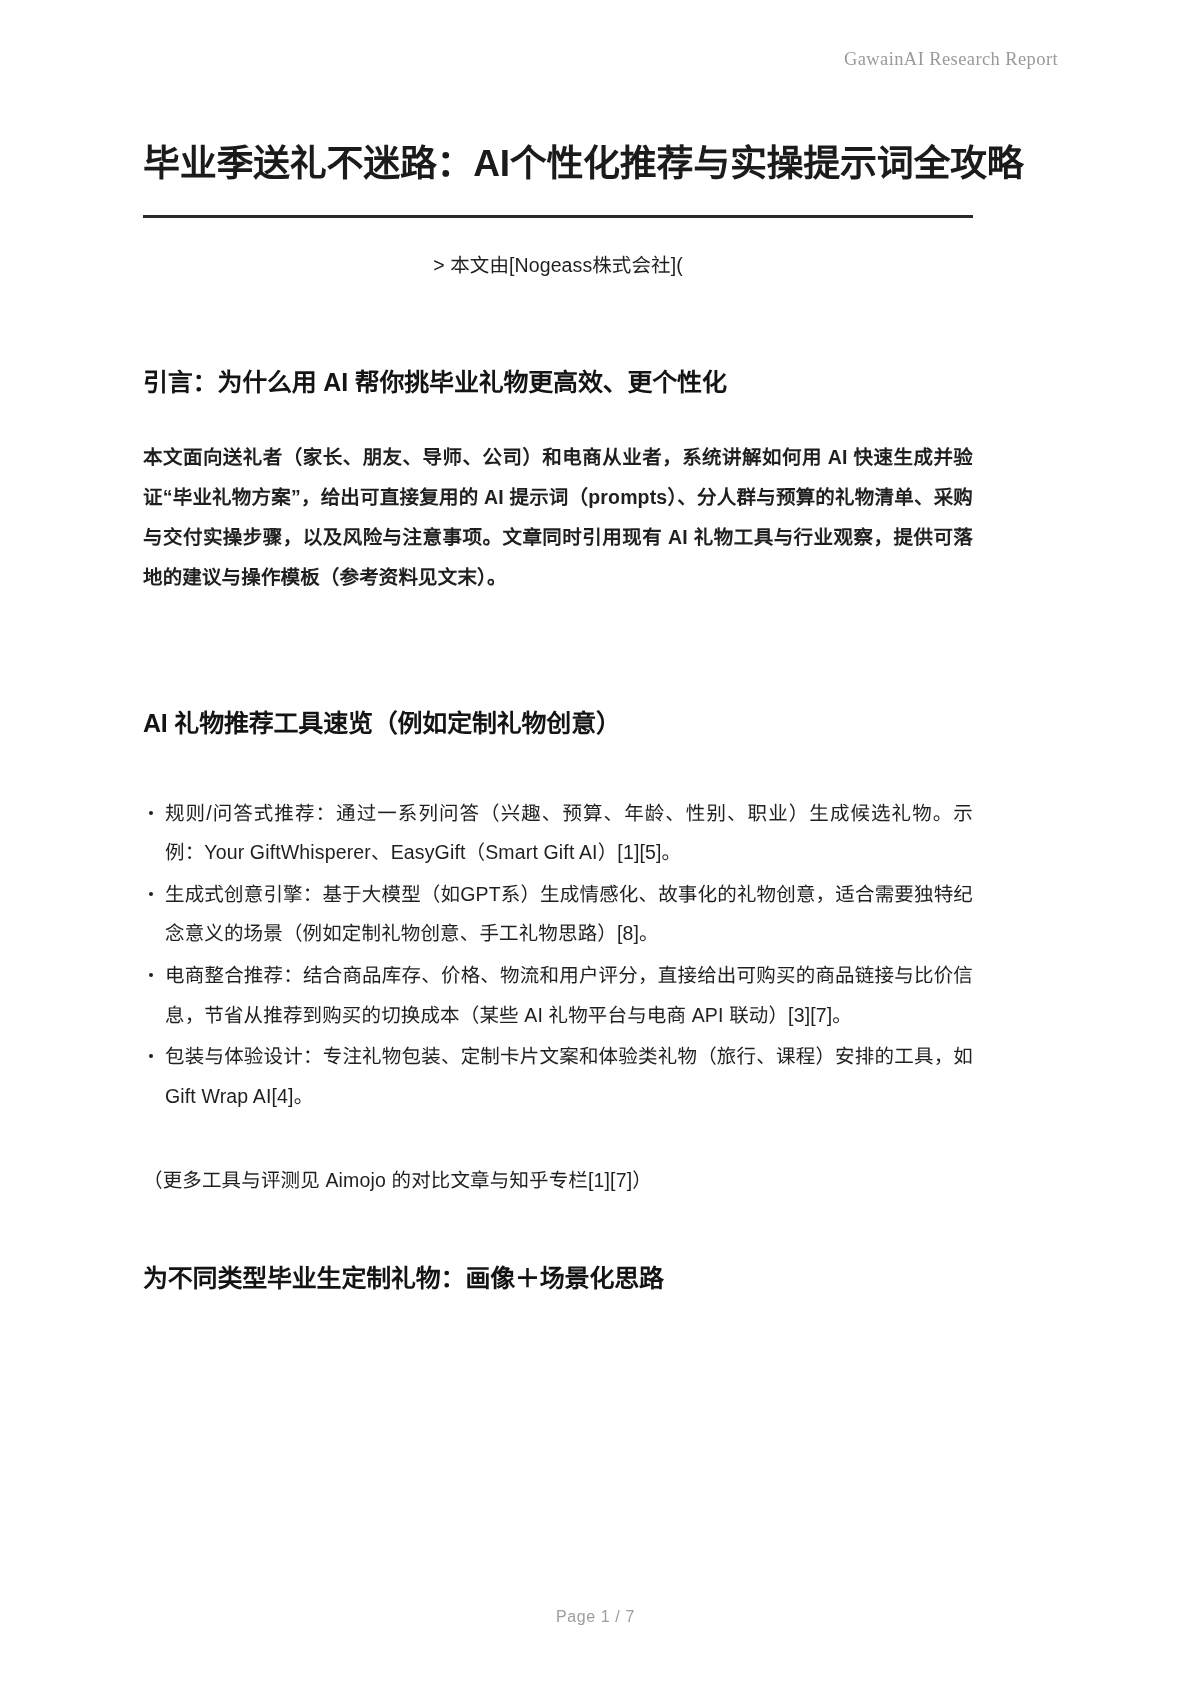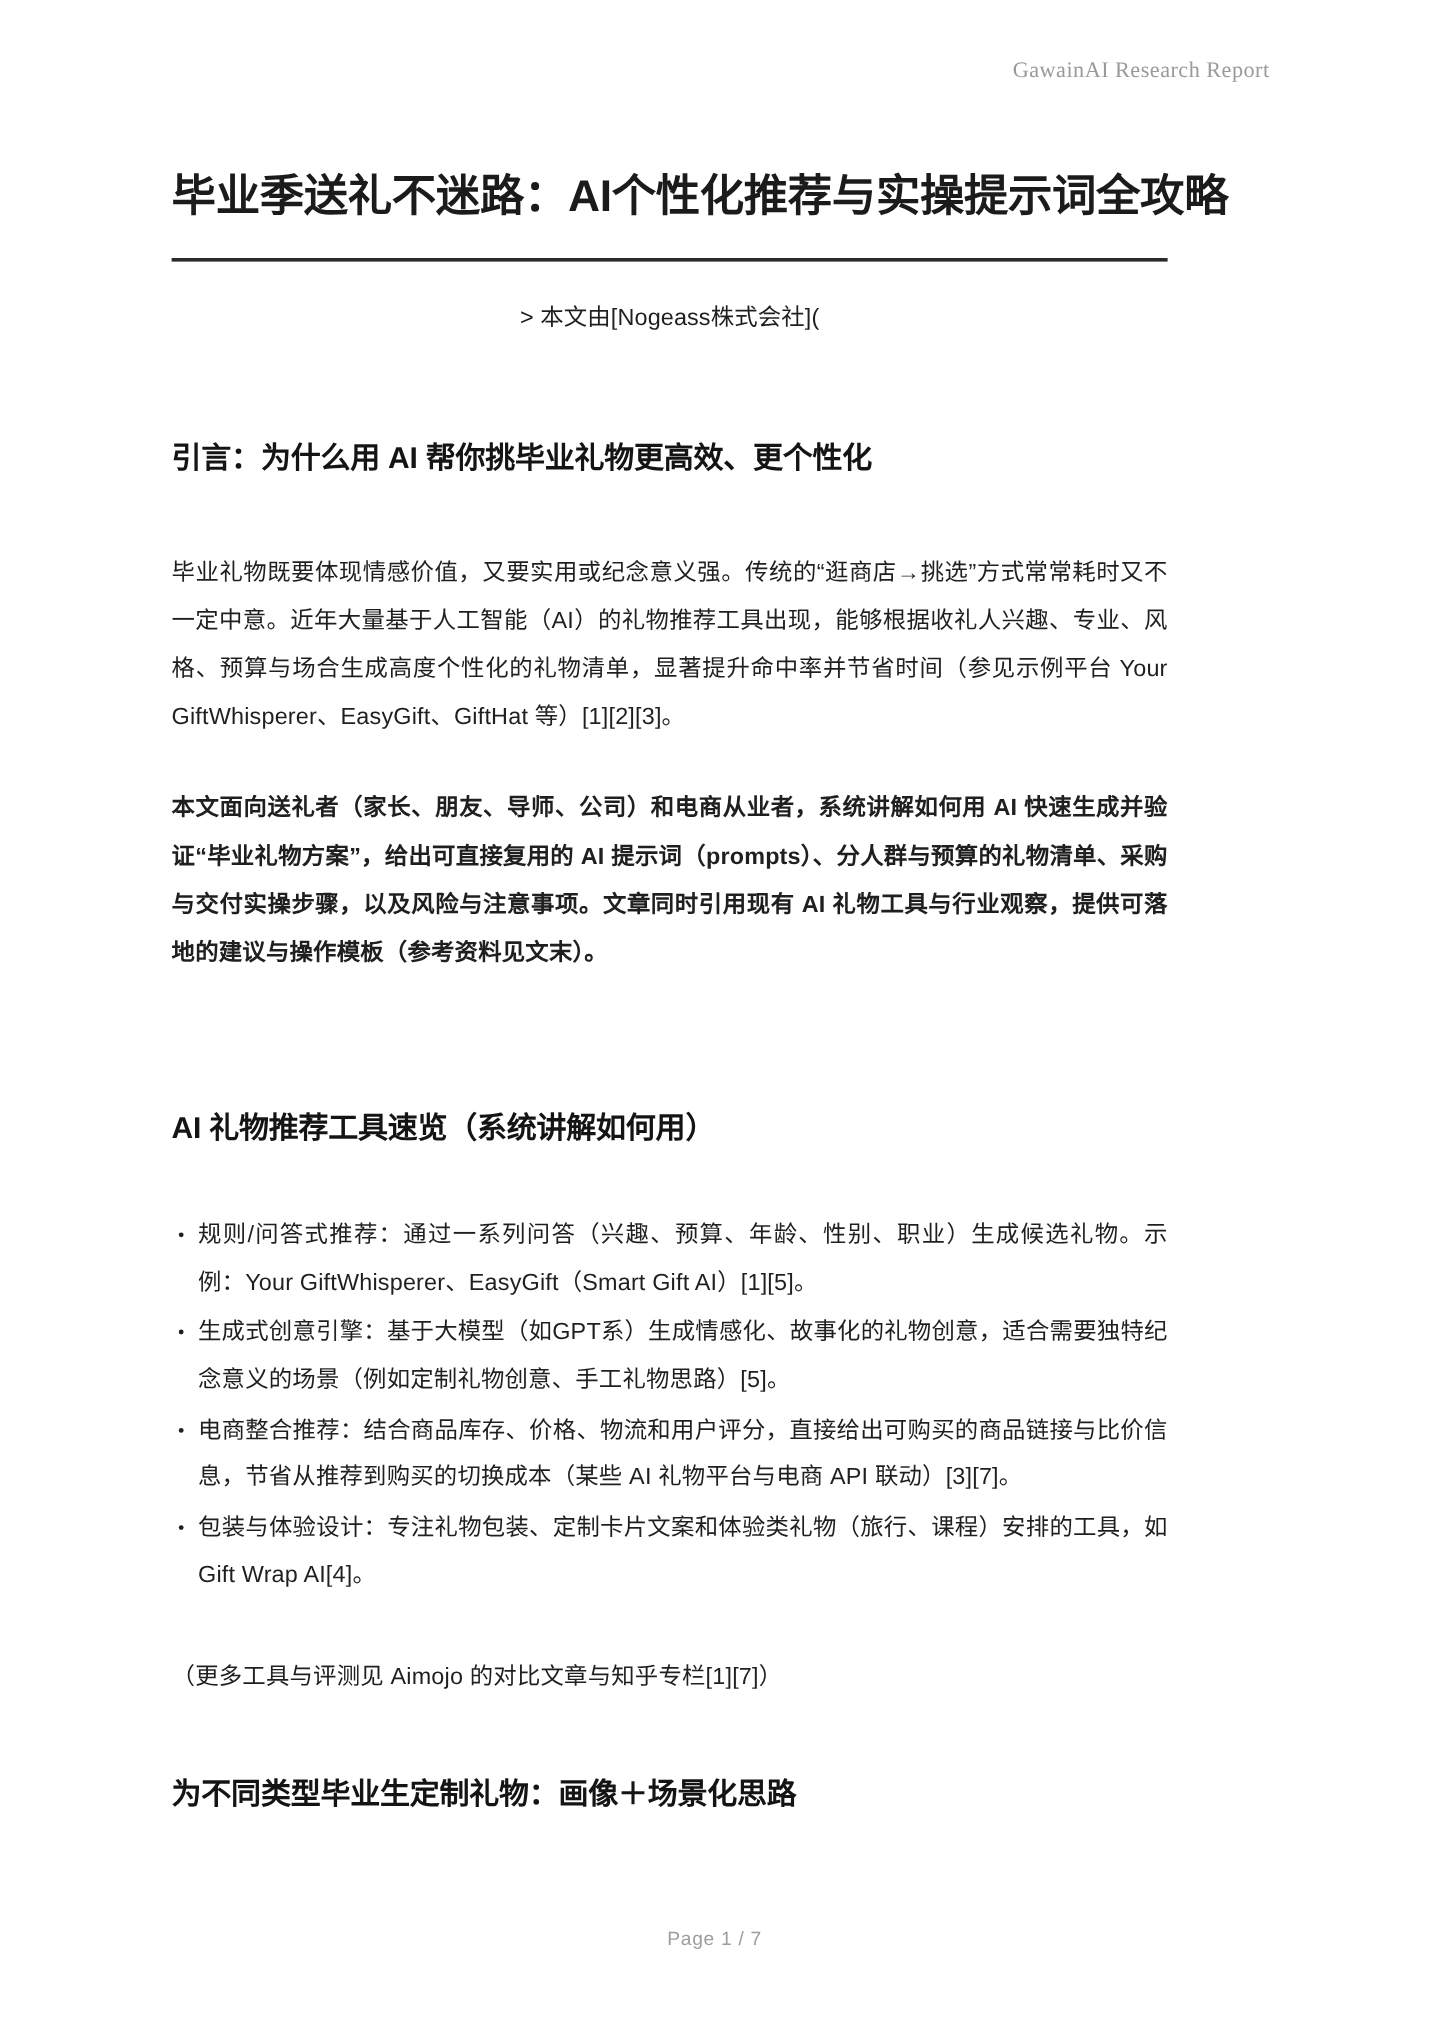--- a/index.html
+++ b/index.html
@@ -150,29 +150,28 @@
   <div class="content">
 
     <h1 class="doc-title">毕业季送礼不迷路：AI个性化推荐与实操提示词全攻略</h1>
 
     <div class="title-rule"></div>
 
     <p class="source-line">&gt; 本文由[Nogeass株式会社](</p>
 
     <h2 class="h2 h2-intro">引言：为什么用 AI 帮你挑毕业礼物更高效、更个性化</h2>
 
-    <p class="para para-first">毕业礼物既要体现情感价值，又要实用或纪念意义强。传统的“逛商店→挑选”方式常常耗时又不一定中意。近年大量基于人工智能（AI）的礼物推荐工具出现，能够根据收礼人兴趣、专业、风格、预算与场合生成高度个性化的礼物清单，显著提升命中率并节省时间（参见示例平台 Your GiftWhisperer、EasyGift、GiftHat 等）[1][2][3]。</p>
 
     <p class="para para-next">本文面向送礼者（家长、朋友、导师、公司）和电商从业者，系统讲解如何用 AI 快速生成并验证“毕业礼物方案”，给出可直接复用的 AI 提示词（prompts）、分人群与预算的礼物清单、采购与交付实操步骤，以及风险与注意事项。文章同时引用现有 AI 礼物工具与行业观察，提供可落地的建议与操作模板（参考资料见文末）。</p>
 
-    <h2 class="h2 h2-tools">AI 礼物推荐工具速览（系统讲解如何用）</h2>
+    <h2 class="h2 h2-tools">AI 礼物推荐工具速览（例如定制礼物创意）</h2>
 
     <ul class="bullets">
       <li>规则/问答式推荐：通过一系列问答（兴趣、预算、年龄、性别、职业）生成候选礼物。示例：Your GiftWhisperer、EasyGift（Smart Gift AI）[1][5]。</li>
-      <li>生成式创意引擎：基于大模型（如GPT系）生成情感化、故事化的礼物创意，适合需要独特纪念意义的场景（例如定制礼物创意、手工礼物思路）[5]。</li>
+      <li>生成式创意引擎：基于大模型（如GPT系）生成情感化、故事化的礼物创意，适合需要独特纪念意义的场景（例如定制礼物创意、手工礼物思路）[8]。</li>
       <li>电商整合推荐：结合商品库存、价格、物流和用户评分，直接给出可购买的商品链接与比价信息，节省从推荐到购买的切换成本（某些 AI 礼物平台与电商 API 联动）[3][7]。</li>
       <li>包装与体验设计：专注礼物包装、定制卡片文案和体验类礼物（旅行、课程）安排的工具，如 Gift Wrap AI[4]。</li>
     </ul>
 
     <p class="para note-line">（更多工具与评测见 Aimojo 的对比文章与知乎专栏[1][7]）</p>
 
     <h2 class="h2 h2-persona">为不同类型毕业生定制礼物：画像＋场景化思路</h2>
 
   </div>
 

